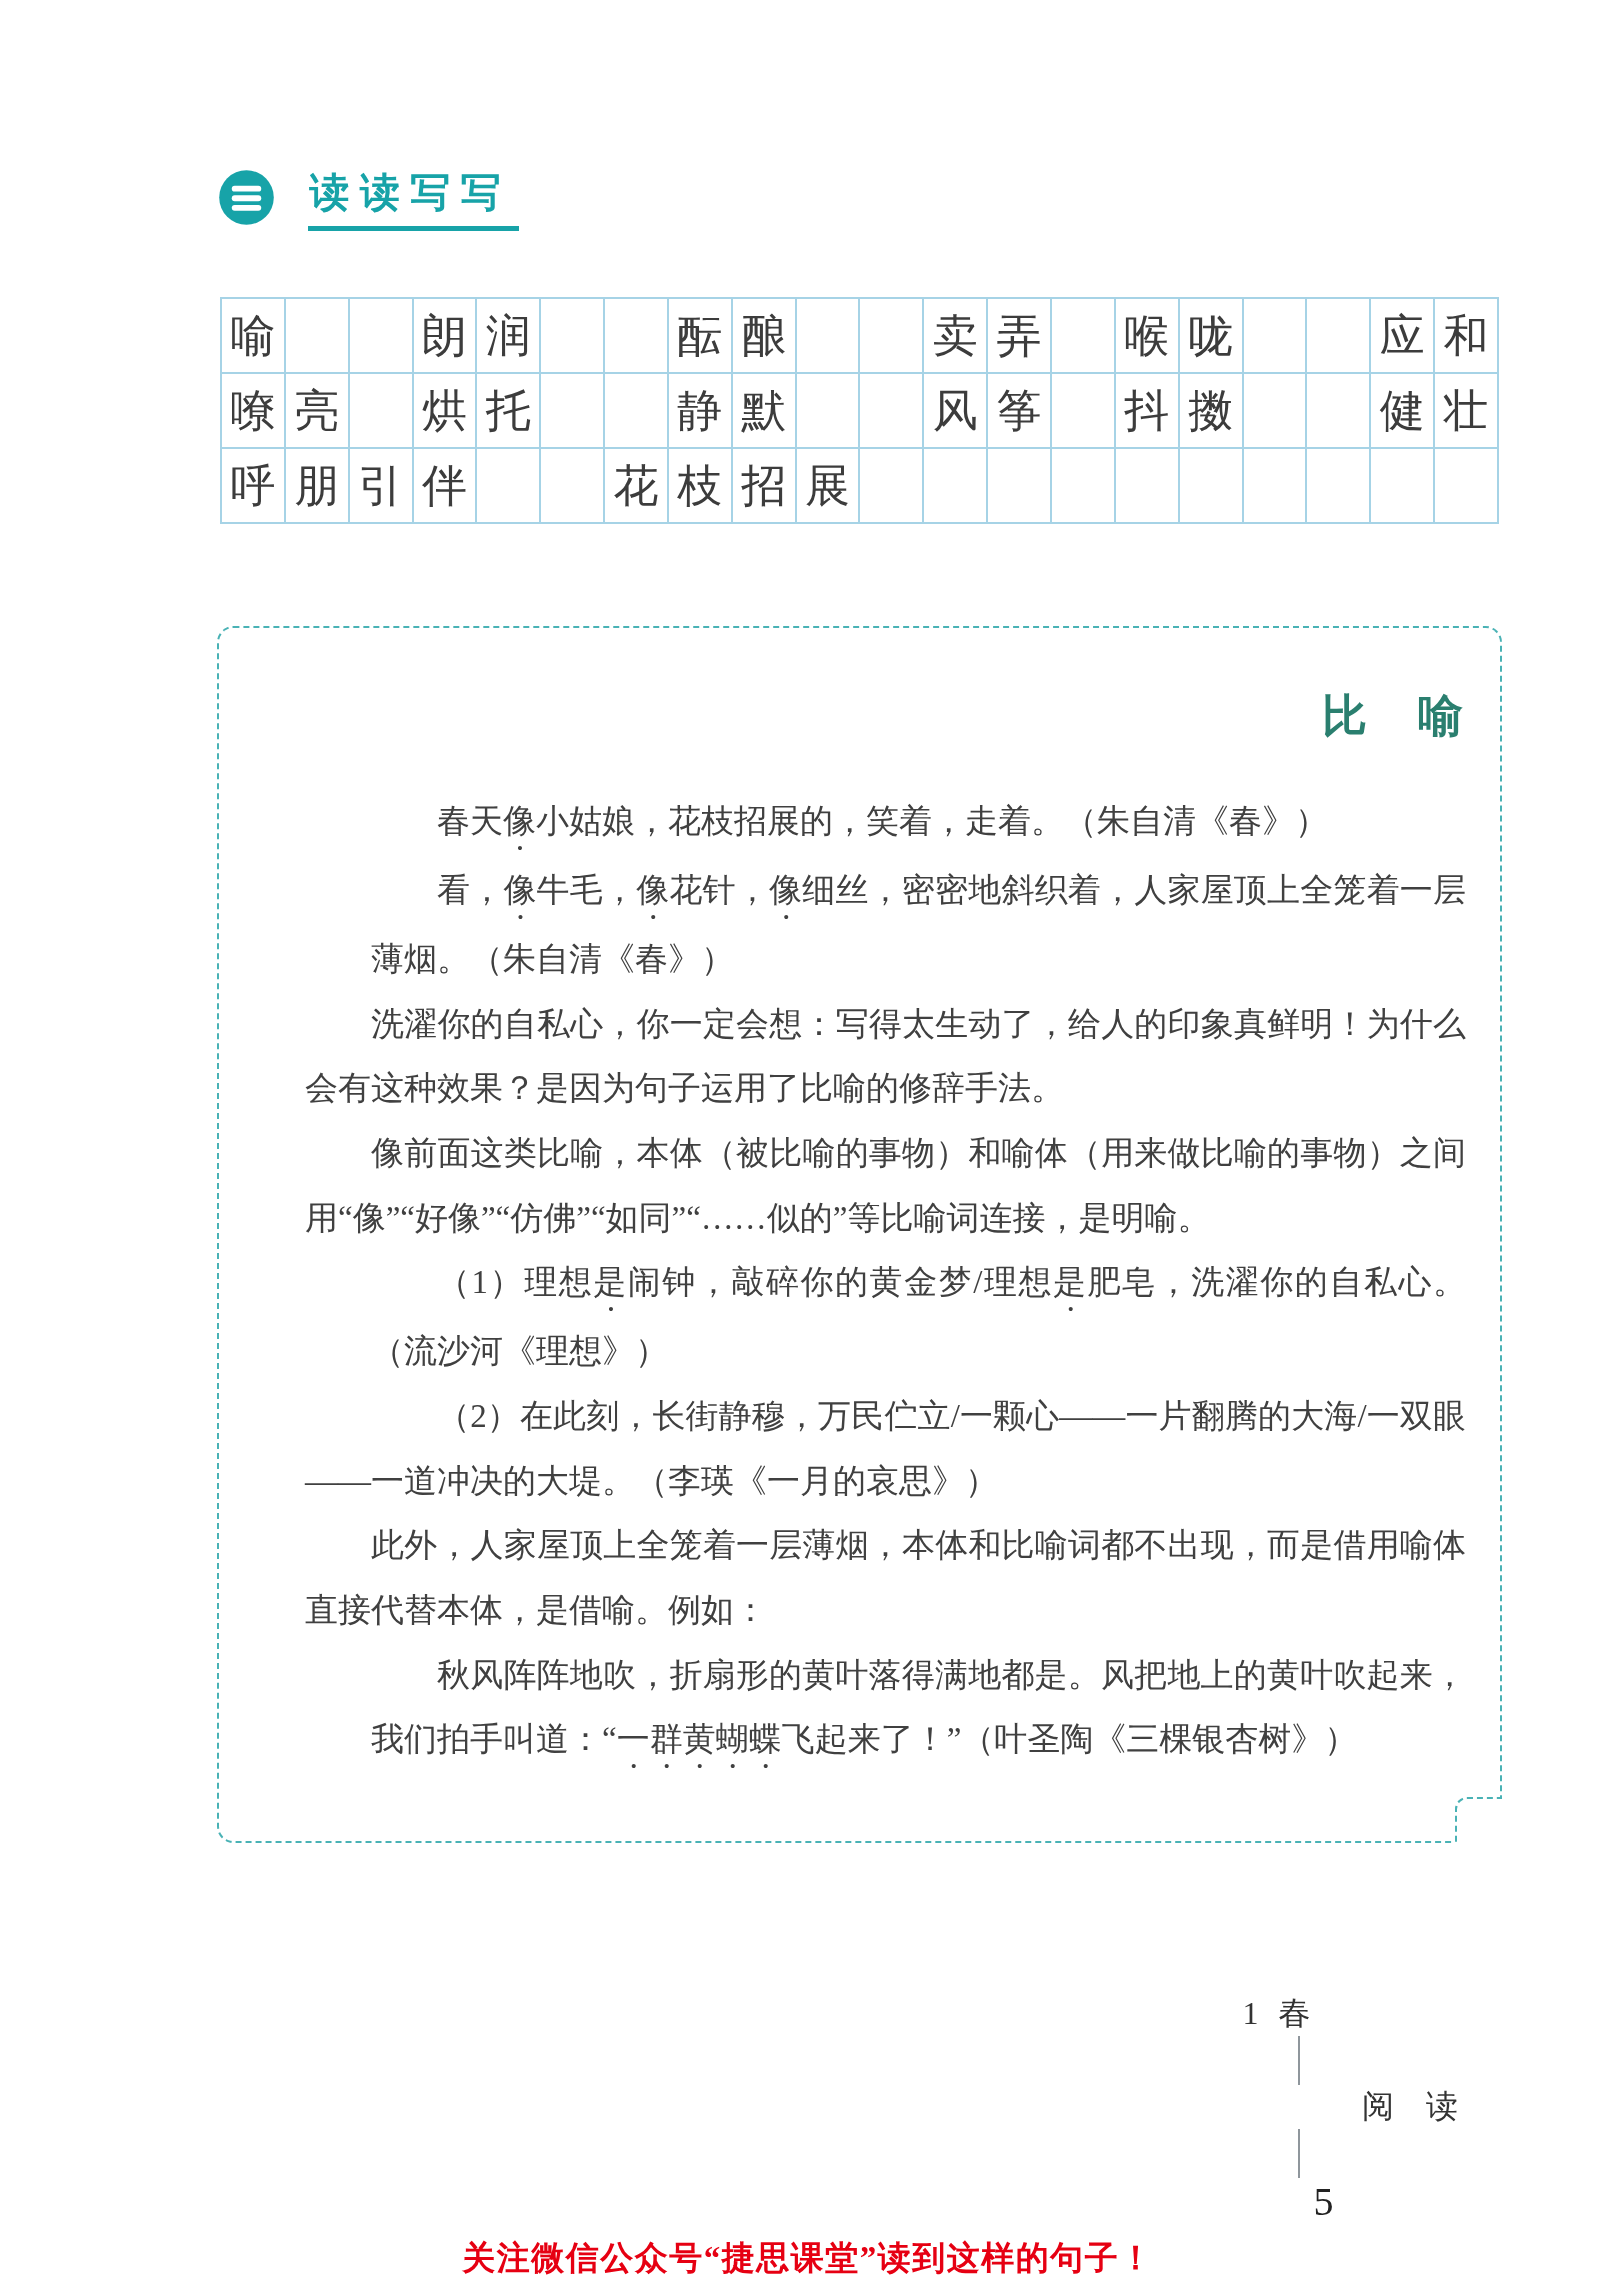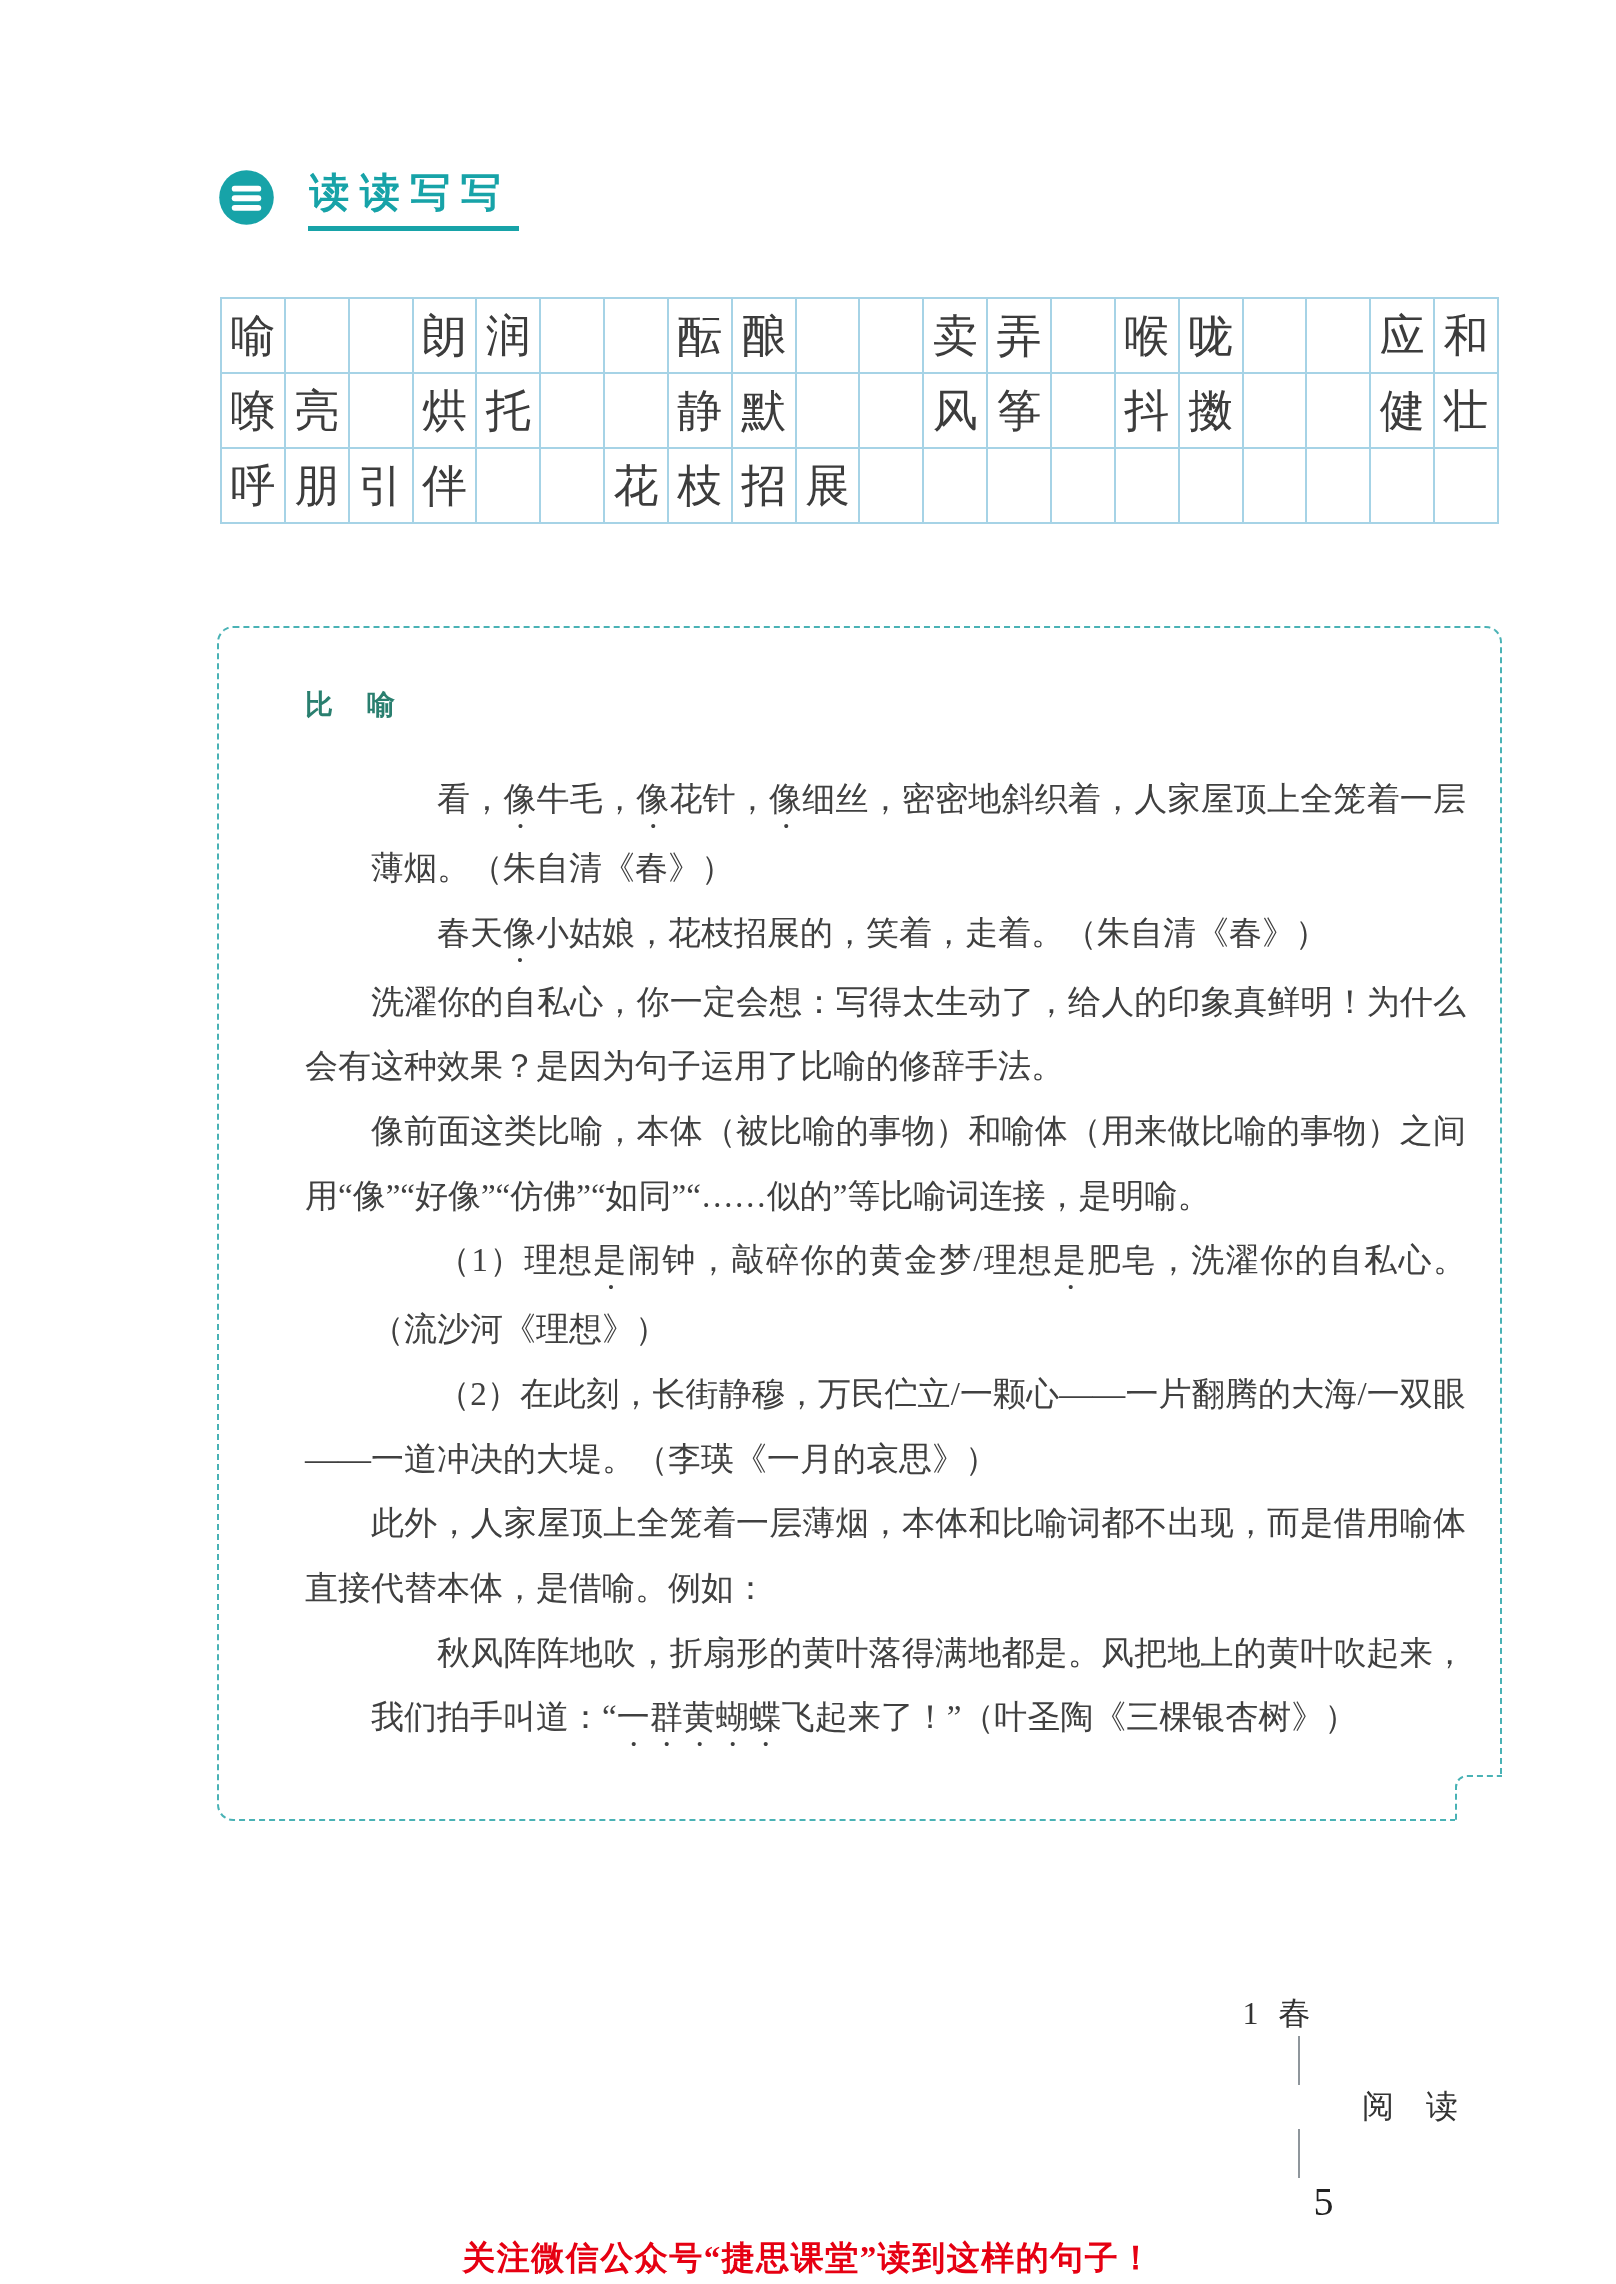--- a/index.html
+++ b/index.html
@@ -49,22 +49,22 @@
     padding:58px 34px 65px 86px;
     background:#fff;
   }
   .metaphor-box::after{
     content:"";position:absolute;right:-2.2px;bottom:-2.2px;
     width:45px;height:45px;background:#fff;
     border-left:2.2px dashed #49b2b5;border-top:2.2px dashed #49b2b5;
     border-top-left-radius:12px;
   }
   .box-title{
-    margin:0 0 43px 0;text-align:left;
-    font-size:28px;color:var(--green);font-weight:bold;letter-spacing:3px;
+    margin:0 0 43px 0;text-align:right;
+    font-size:45px;color:var(--green);font-weight:bold;letter-spacing:3px;
   }
   #box-paragraphs p{
     margin:0;font-size:33px;line-height:1.96;color:#404040;
     text-align:justify;
   }
   #box-paragraphs p.body{text-indent:2em;}
   #box-paragraphs p.quote{margin-left:2em;text-indent:2em;}
   #box-paragraphs p.quote-flat{text-indent:4em;}
   .emph{
     -webkit-text-emphasis:filled dot;
@@ -163,22 +163,22 @@
       <div class="cell"></div>
       <div class="cell"></div>
       <div class="cell"></div>
       <div class="cell"></div>
       <div class="cell"></div>
     </div>
 
   <section class="metaphor-box">
     <h2 class="box-title">比　喻</h2>
     <div id="box-paragraphs">
+        <p class="quote">春天<span class="emph">像</span>小姑娘，花枝招展的，笑着，走着。（朱自清《春》）</p>
         <p class="quote">看，<span class="emph">像</span>牛毛，<span class="emph">像</span>花针，<span class="emph">像</span>细丝，密密地斜织着，人家屋顶上全笼着一层薄烟。（朱自清《春》）</p>
-        <p class="quote">春天<span class="emph">像</span>小姑娘，花枝招展的，笑着，走着。（朱自清《春》）</p>
         <p class="body">洗濯你的自私心，你一定会想：写得太生动了，给人的印象真鲜明！为什么会有这种效果？是因为句子运用了比喻的修辞手法。</p>
         <p class="body">像前面这类比喻，本体（被比喻的事物）和喻体（用来做比喻的事物）之间用“像”“好像”“仿佛”“如同”“……似的”等比喻词连接，是明喻。</p>
         <p class="quote">（1）理想<span class="emph">是</span>闹钟，敲碎你的黄金梦/理想<span class="emph">是</span>肥皂，洗濯你的自私心。（流沙河《理想》）</p>
         <p class="quote-flat">（2）在此刻，长街静穆，万民伫立/一颗心——一片翻腾的大海/一双眼——一道冲决的大堤。（李瑛《一月的哀思》）</p>
         <p class="body">此外，人家屋顶上全笼着一层薄烟，本体和比喻词都不出现，而是借用喻体直接代替本体，是借喻。例如：</p>
         <p class="quote">秋风阵阵地吹，折扇形的黄叶落得满地都是。风把地上的黄叶吹起来，我们拍手叫道：“<span class="emph">一群黄蝴蝶</span>飞起来了！”（叶圣陶《三棵银杏树》）</p>
       </div>
   </section>
 
   <div class="footer-line">

